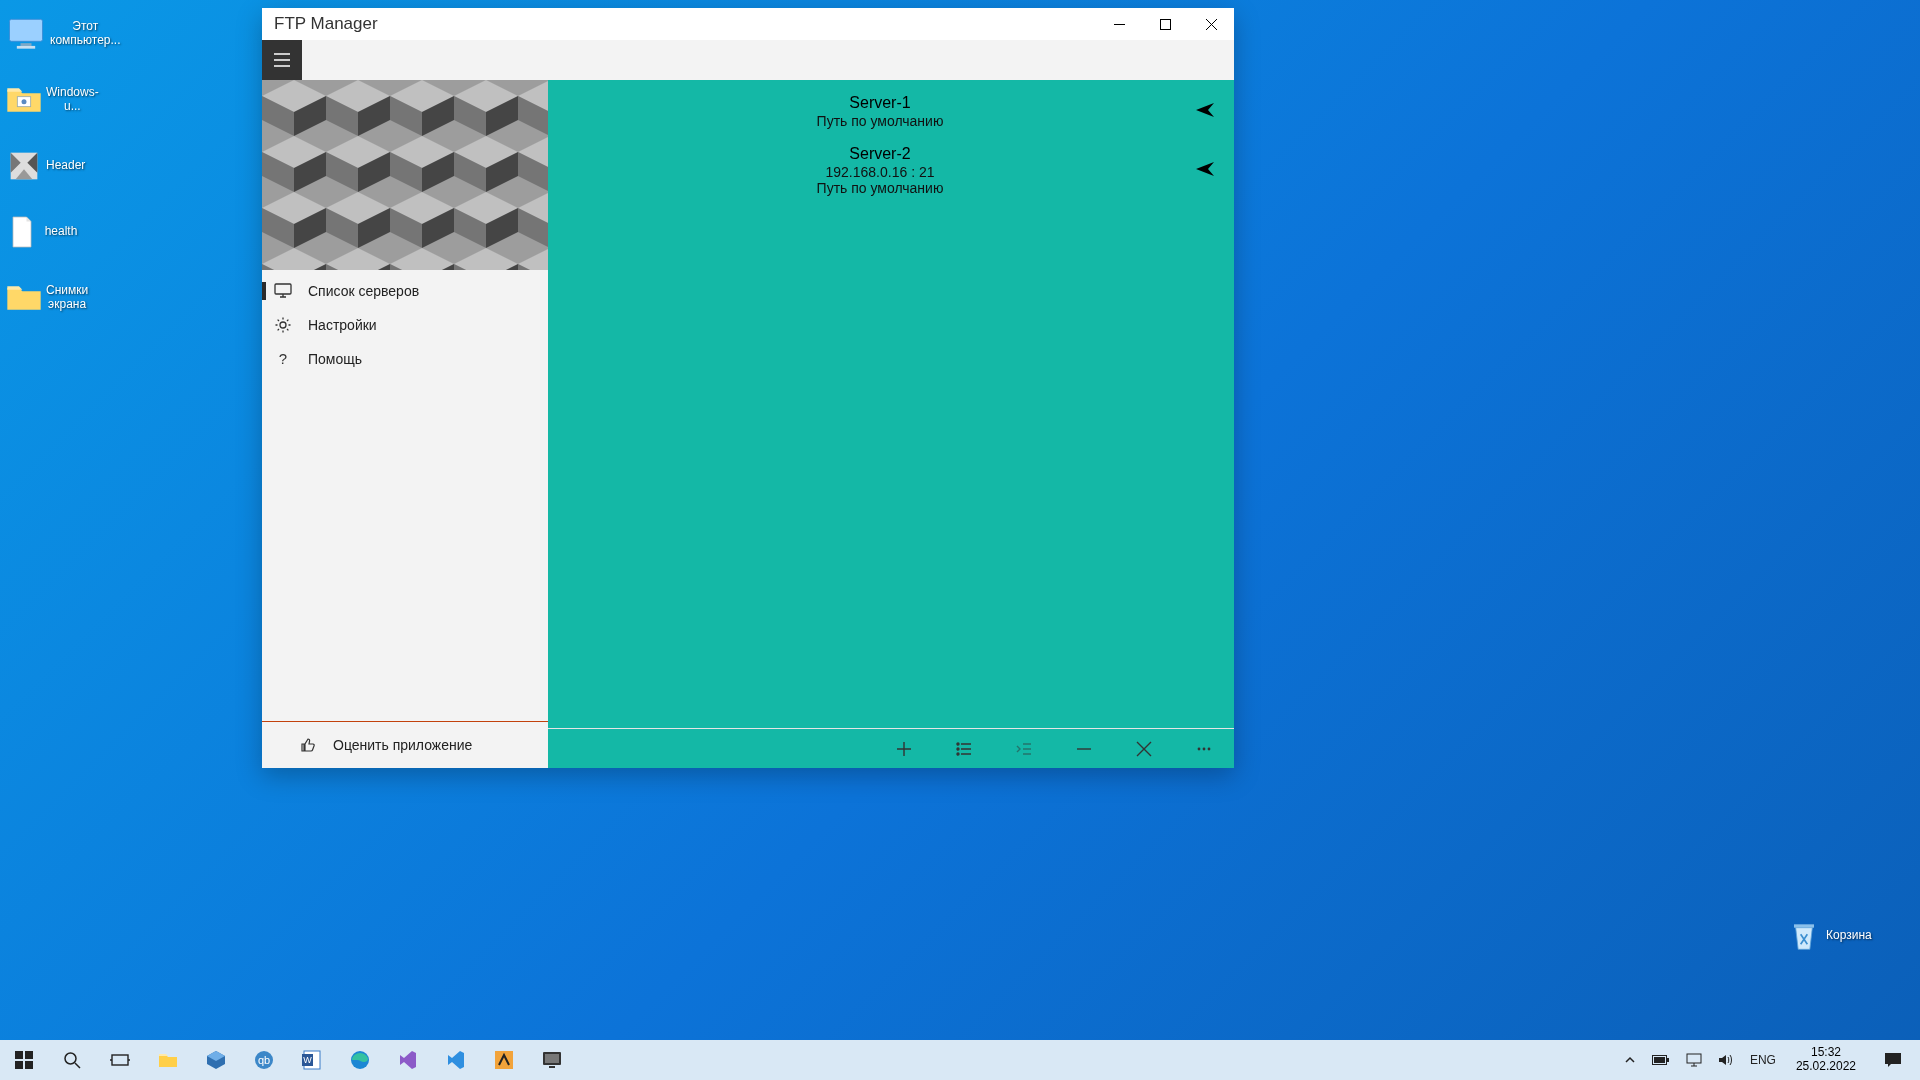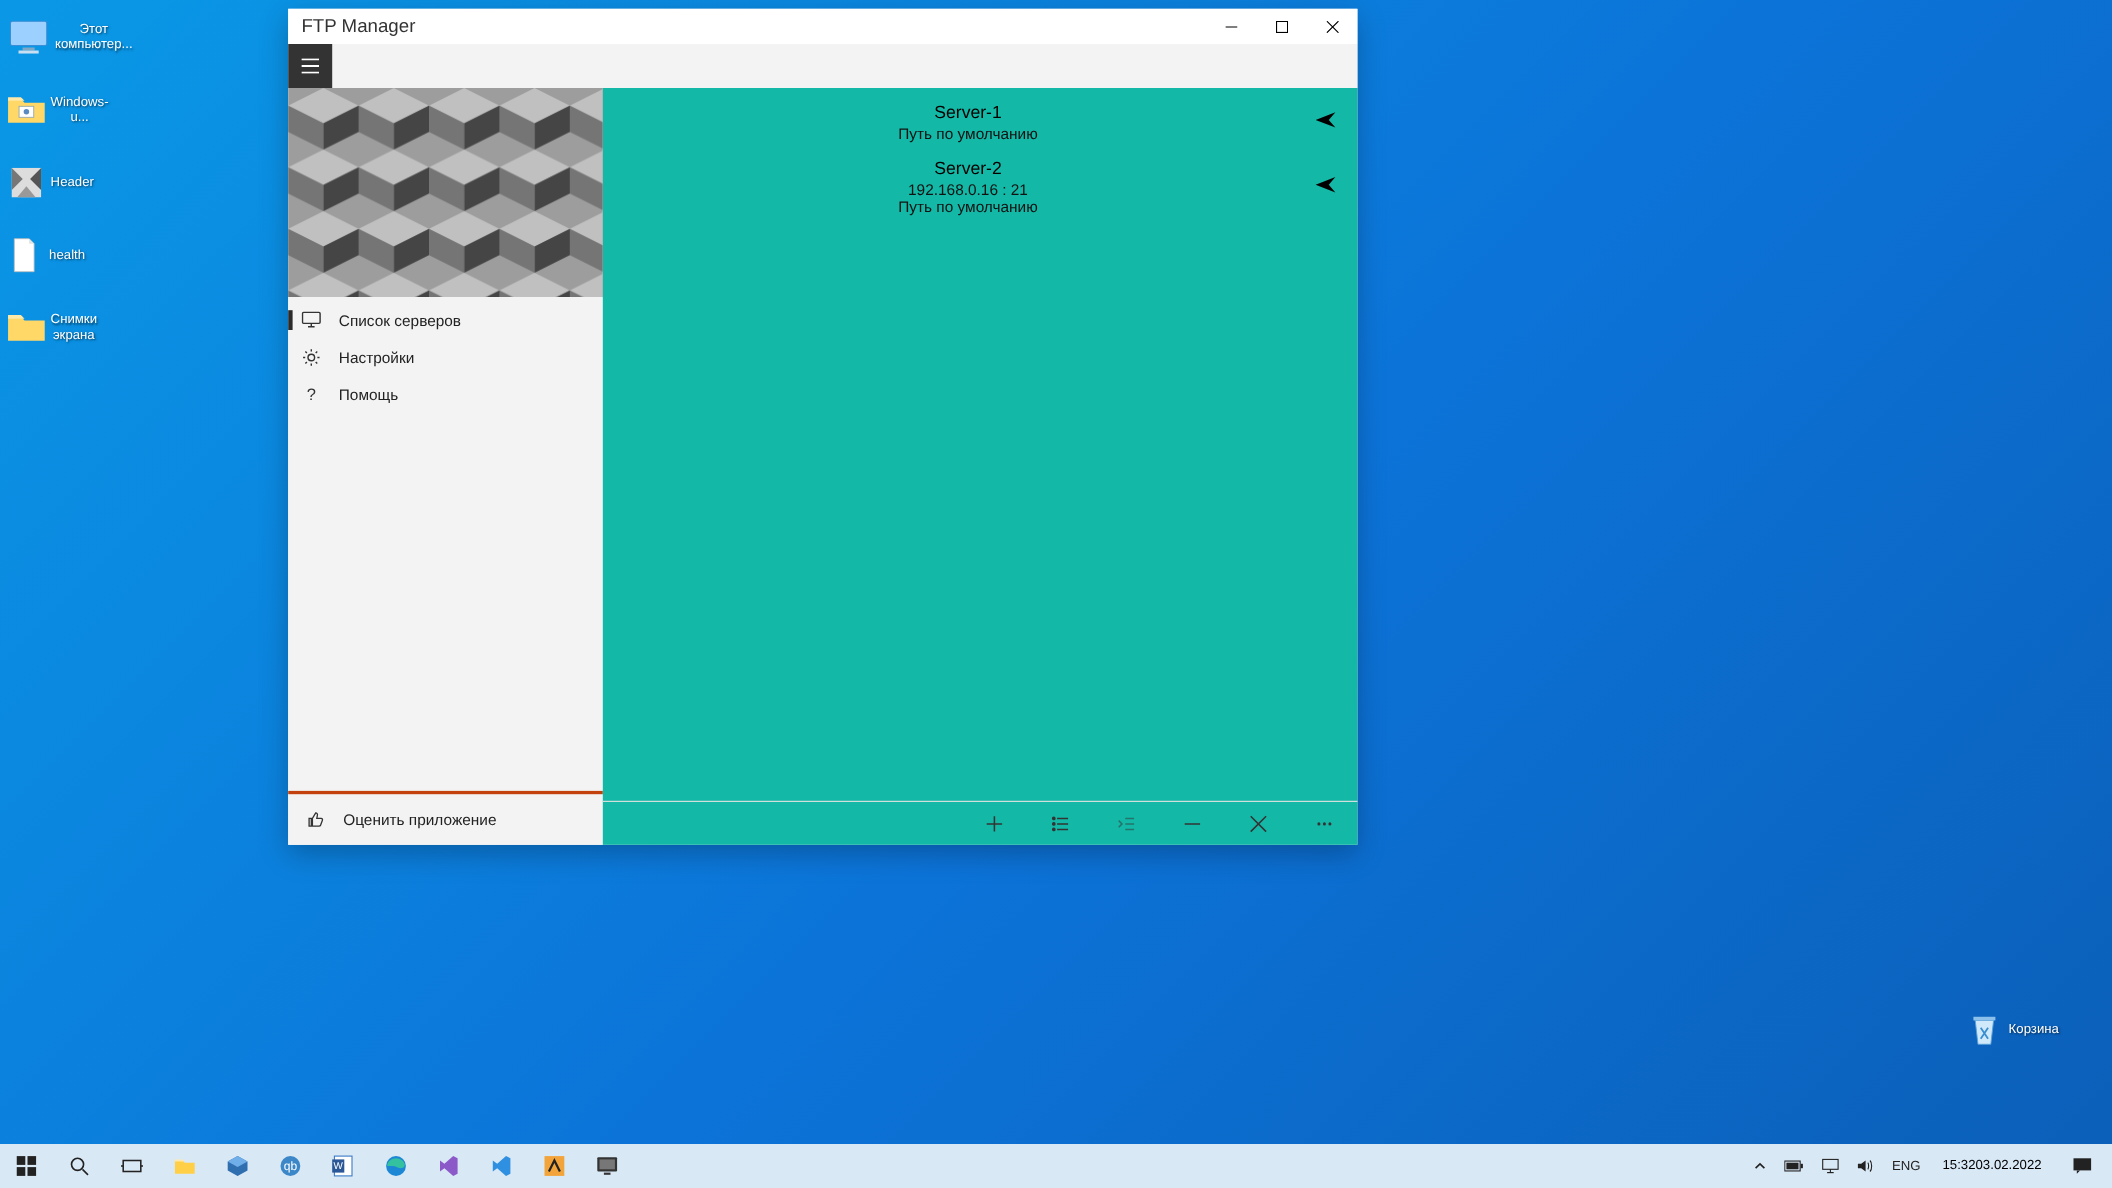--- a/index.html
+++ b/index.html
@@ -28,42 +28,42 @@
   .sidebar { width:286px; background:#f3f3f3; display:flex; flex-direction:column; }
   .sidebar-hero { height:190px; width:100%; background:#999; position:relative; overflow:hidden; }
   .sidebar-hero svg { width:100%; height:100%; display:block; }
 
   .nav { padding-top:4px; }
   .nav-item { display:flex; align-items:center; gap:16px; padding:8px 12px; font-size:14px; color:#222; position:relative; cursor:pointer; }
   .nav-item.active::before { content:""; position:absolute; left:0; top:8px; bottom:8px; width:4px; background:#2b2b2b; }
   .nav-icon { width:18px; height:18px; display:flex; align-items:center; justify-content:center; color:#333; }
 
   .sidebar-spacer { flex:1; }
-  .sidebar-bottom { border-top:3px solid #c2410c; }
+  .sidebar-bottom { border-top:1px solid #c2410c;padding-left:21px; }
   .sidebar-bottom .nav-item { padding:14px 16px; font-size:14px; }
 
   .content { flex:1; background:#14b8a6; display:flex; flex-direction:column; }
   .server-list { flex:1; padding-top:8px; }
   .server-row { display:flex; align-items:center; padding:6px 18px 10px 18px; }
   .server-center { flex:1; text-align:center; }
   .server-name { font-size:16px; margin-bottom:1px; color:#000; }
   .server-host { font-size:14px; color:#111; }
   .server-path { font-size:14px; color:#111; }
   .arrow-icon { width:22px; color:#000; }
 
   .content-bottom { height:40px; border-top:1px solid #e5e5e5; display:flex; align-items:center; justify-content:flex-end; gap:36px; padding:0 18px 0 24px; }
   .cbtn { width:24px; height:24px; display:flex; align-items:center; justify-content:center; color:#333; cursor:pointer; }
 
   
   .taskbar { position:absolute; left:0; right:0; bottom:0; height:40px; background:#d9e8f5; display:flex; align-items:center; }
   .tbtn { width:48px; height:48px; display:flex; align-items:center; justify-content:center; position:relative; cursor:pointer; }
   .tbtn.active::after { content:""; position:absolute; bottom:0; left:4px; right:4px; height:2px; background:#1f8ad6; }
   .tray { margin-left:auto; display:flex; align-items:center; gap:8px; padding-right:6px; height:40px; }
   .tray-item { display:flex; align-items:center; justify-content:center; height:40px; padding:0 4px; color:#222; font-size:12px; }
-  .clock { display:flex; align-items:center; justify-content:center; font-size:12px; line-height:1.15; padding:0 8px;text-align:center; }
+  .clock { display:flex; flex-direction:column; align-items:center; justify-content:center; font-size:12px; line-height:1.15; padding:0 8px;text-align:center; }
   .notif { width:42px; height:40px; display:flex; align-items:center; justify-content:center; }
 </style>
 </head>
 <body>
 
 <div class="desktop">
   <div class="dicon">
     <div class="dimg">
       <svg viewBox="0 0 48 48" width="44" height="44">
           <rect x="6" y="8" width="36" height="24" rx="2" fill="#9bd0ff" stroke="#3a8dd6"></rect>
@@ -388,21 +388,21 @@
       <svg width="16" height="14" viewBox="0 0 16 14">
           <path d="M1 5h3l4-3v10l-4-3H1z" fill="#222"></path>
           <path d="M10 4c1 1 1 5 0 6M12 2c2 2 2 8 0 10" fill="none" stroke="#222"></path>
         </svg>
     </div>
     <div class="tray-item">
       <span>ENG</span>
     </div>
     <div class="clock">
       <span>15:32</span>
-      <span>03.02.2022</span>
+      <span>25.02.2022</span>
     </div>
     <div class="notif">
       <svg width="18" height="16" viewBox="0 0 18 16">
           <rect x="1" y="1" width="16" height="11" fill="#222"></rect>
           <path d="M7 12l-3 3v-3" fill="#222"></path>
         </svg>
     </div>
   </div>
 </div>
 

